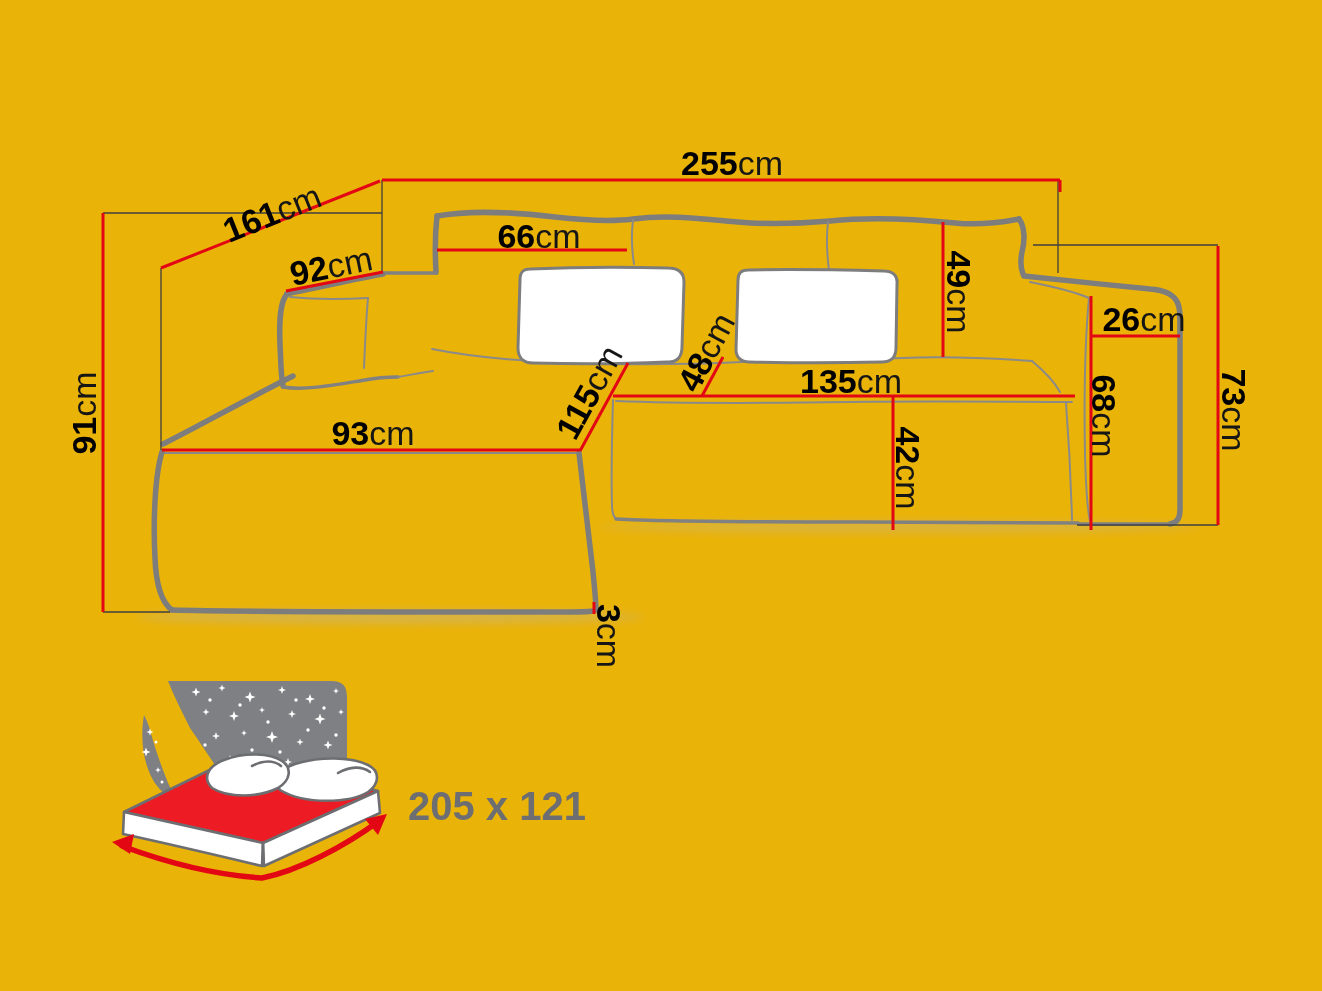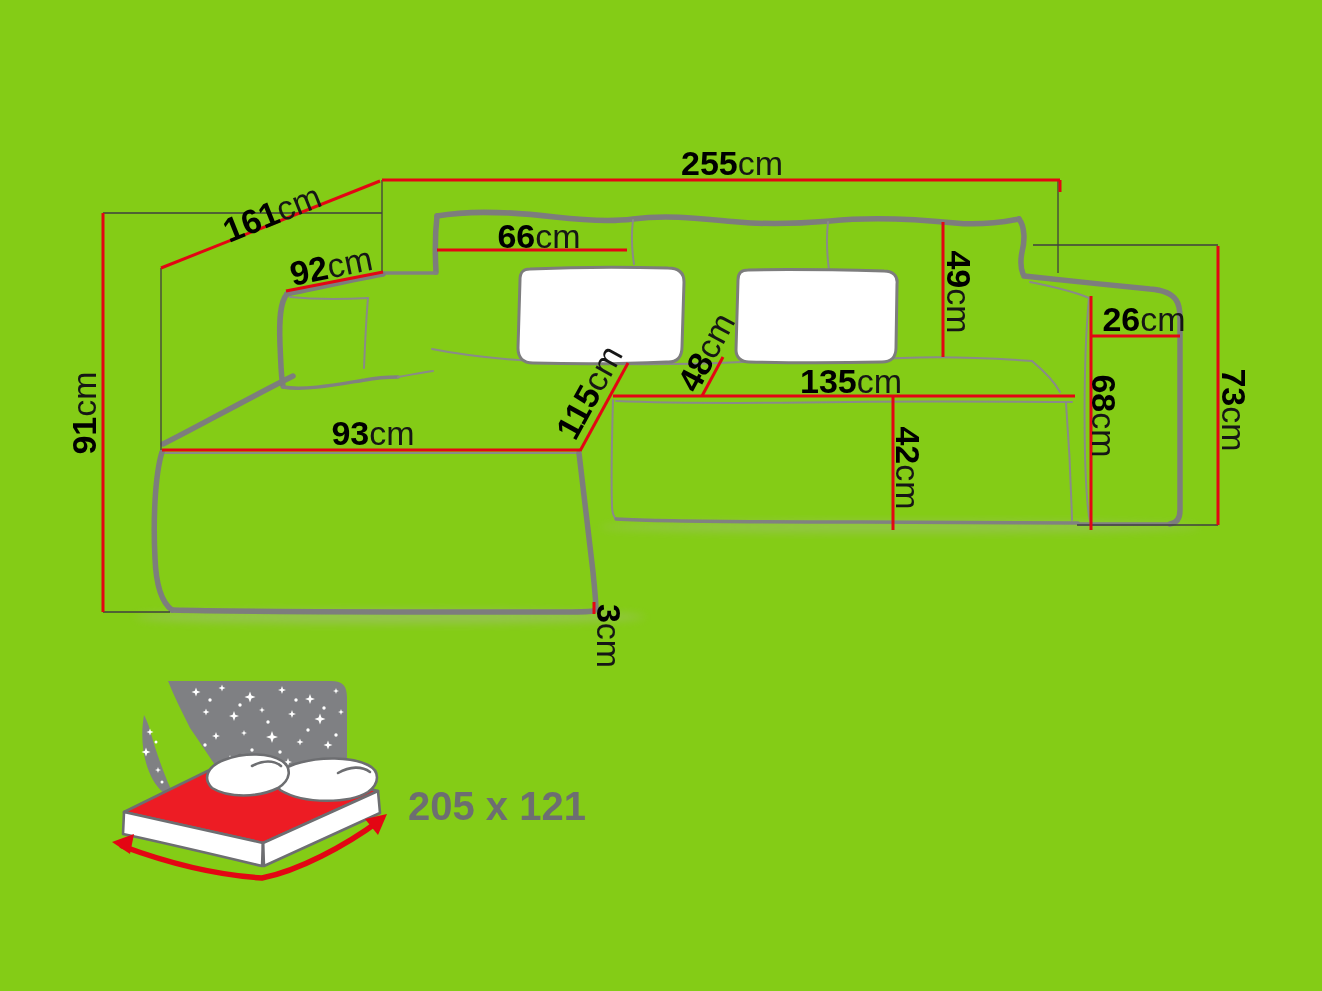--- a/index.html
+++ b/index.html
@@ -1,16 +1,16 @@
 <!DOCTYPE html>
 <html><head>
 <meta charset="utf-8">
 <style>
   html,body{margin:0;padding:0;background:#fff;}
-  .stage{position:relative;width:1322px;height:991px;background:#84cc16;overflow:hidden;
+  .stage{position:relative;width:1322px;height:991px;background:#eab308;overflow:hidden;
          font-family:"Liberation Sans",sans-serif;}
   svg{display:block;}
   .helper{stroke:#3f3f3f;stroke-width:1.3;fill:none;}
   .red{stroke:#e30613;stroke-width:3;fill:none;stroke-linecap:butt;}
   .sofa-thick{stroke:#7d7d7d;stroke-width:5.5;fill:none;stroke-linecap:round;stroke-linejoin:round;}
   .sofa-med{stroke:#818181;stroke-width:3.4;fill:none;stroke-linecap:round;stroke-linejoin:round;}
   .sofa-thin{stroke:#8a8a8a;stroke-width:2;fill:none;stroke-linecap:round;stroke-linejoin:round;}
   .pillow{fill:#ffffff;stroke:#7d7d7d;stroke-width:3;stroke-linejoin:round;}
   .dim{font-family:"Liberation Sans",sans-serif;font-size:34px;fill:#000;}
   .dim .num{font-weight:bold;}

